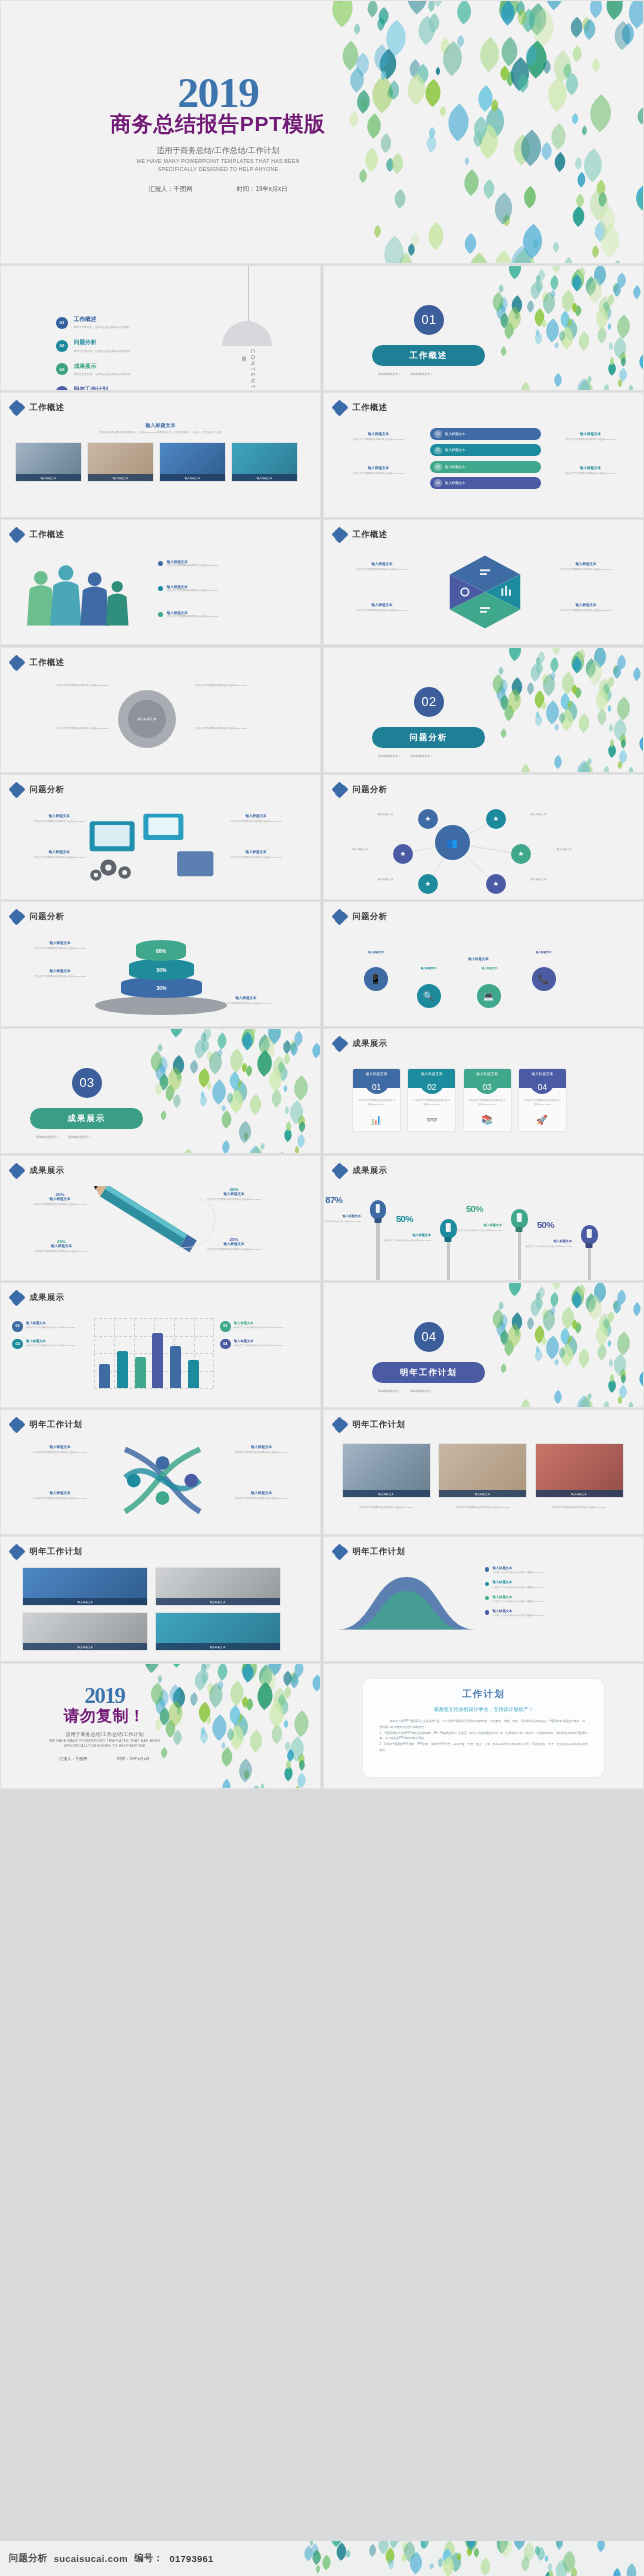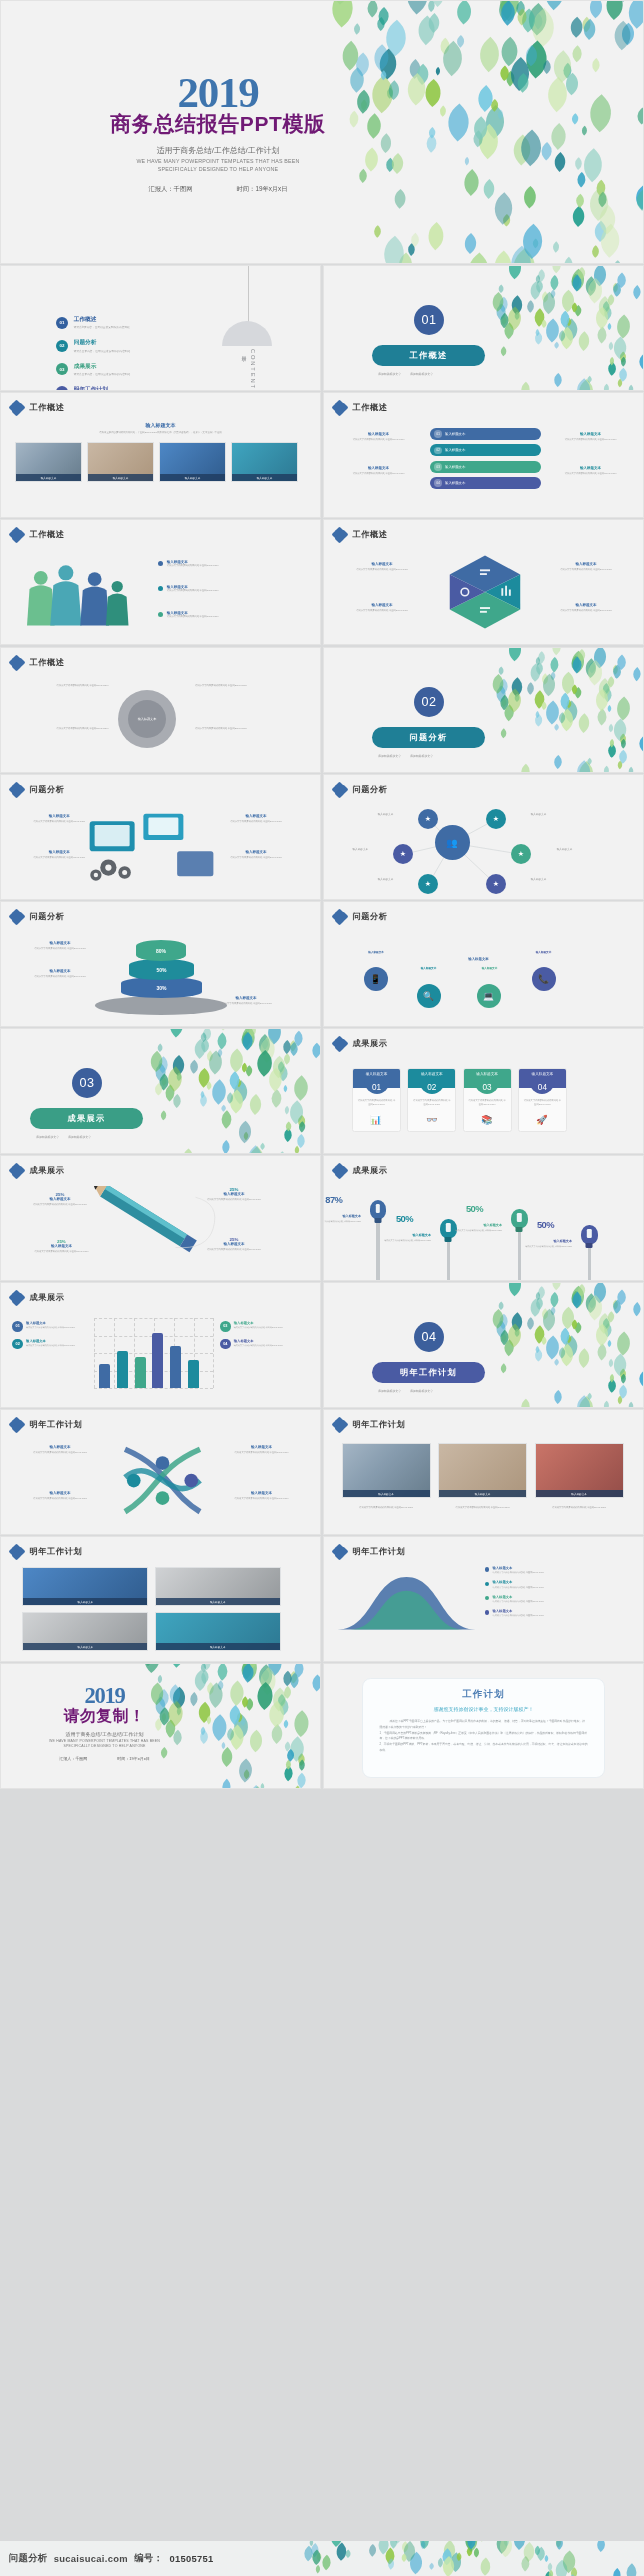--- a/index.html
+++ b/index.html
@@ -1598,17 +1598,17 @@
         <span class="leaf" style="left:224px;top:30px;width:11.4px;height:11.4px;background:#5cb85c;opacity:0.38;"></span>
         <span class="leaf" style="left:128px;top:0.3px;width:10.3px;height:10.3px;background:#a8d98a;opacity:0.43;"></span>
         <span class="leaf" style="left:105px;top:27px;width:5.5px;height:5.5px;background:#c9e7a6;opacity:0.91;"></span>
         <span class="leaf" style="left:33px;top:0.2px;width:15px;height:15px;background:#49b7a0;opacity:0.93;"></span>
         <span class="leaf" style="left:258px;top:35px;width:14.5px;height:14.5px;background:#49b7a0;opacity:0.39;"></span>
         <span class="leaf" style="left:182px;top:3.9px;width:8px;height:8px;background:#a8d98a;opacity:0.58;"></span>
       </div>
     <span>问题分析</span>
     <span>sucaisucai.com</span>
     <span>编号：</span>
-    <span class="code">01505751</span>
+    <span class="code">01793961</span>
   </div>
 
 </div>
 
 
 </body></html>

